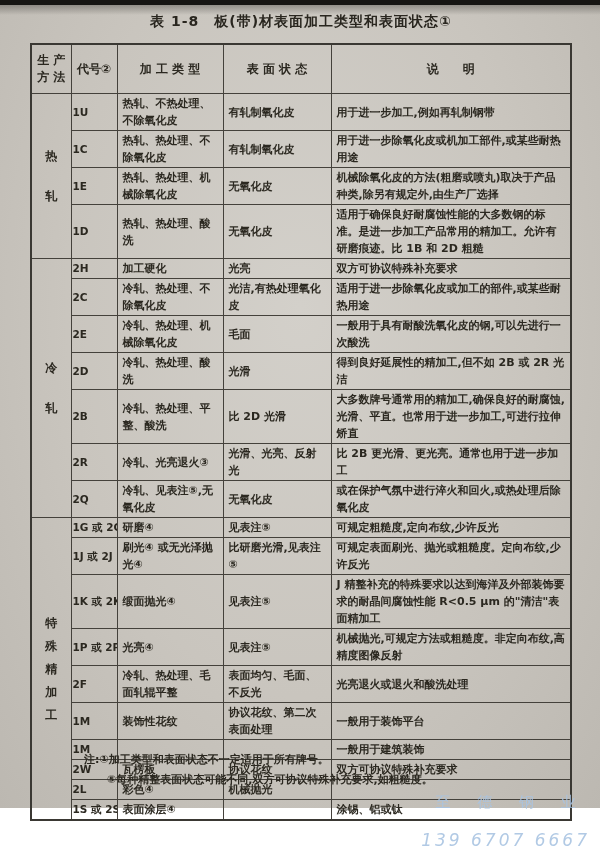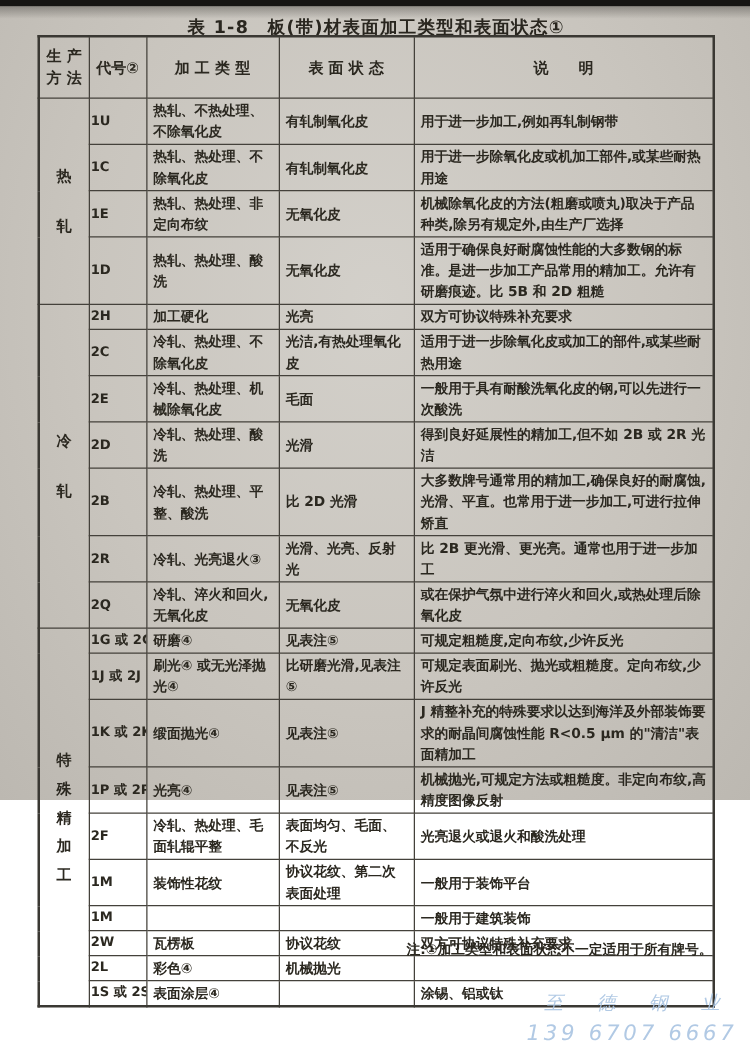--- a/index.html
+++ b/index.html
@@ -1,60 +1,60 @@
 <!DOCTYPE html>
 <html><head>
 <meta charset="utf-8">
 <style>
   html,body{margin:0;padding:0;}
   body{width:600px;height:848px;overflow:hidden;}
   .page{
-    position:relative;width:600px;height:640px;
+    position:relative;width:600px;height:808px;
     background:radial-gradient(ellipse at 50% 38%, #d3d0ca 0%, #c9c5be 55%, #bcb8b1 100%);
     font-family:"DejaVu Sans","Liberation Sans",sans-serif;
     color:#29261f;
   }
   .top-edge{position:absolute;top:0;left:0;right:0;height:5px;background:#161513;}
   .top-shade{position:absolute;top:5px;left:0;right:0;height:10px;
     background:linear-gradient(to bottom, rgba(40,38,34,.35), rgba(40,38,34,0));}
   .page-title{
     position:absolute;top:13px;left:30px;width:542px;
     text-align:center;font-weight:bold;font-size:14px;letter-spacing:1px;
   }
   table.tbl{
-    position:absolute;top:28px;left:30px;width:542px;
+    position:absolute;top:43px;left:30px;width:542px;
     border-collapse:collapse;table-layout:fixed;
     border:2px solid #3a3833;
   }
   .tbl th,.tbl td{
     border:1.5px solid #44413b;
     font-size:11px;line-height:17px;font-weight:bold;
     padding:1px 5px;vertical-align:middle;color:#2b2820;
     overflow:hidden;
   }
   .tbl th{height:46px;font-size:12px;text-align:center;white-space:pre-line;padding:1px 2px;}
   col.c-method{width:40px;} col.c-code{width:46px;}
   col.c-type{width:106px;} col.c-surface{width:108px;} col.c-desc{width:auto;}
   td.code{text-align:left;white-space:nowrap;padding:1px 1px;font-size:10.5px;}
   td.type,td.surface,td.desc{text-align:left;}
   td.group{text-align:center;padding:0;}
   td.group span{display:block;line-height:1;font-size:12px;}
   td.group.g2 span{margin:28px 0;}
   td.group.g5 span{margin:11px 0;}
   .notes{
     position:absolute;top:750px;left:84px;width:486px;
-    font-size:11px;line-height:19.5px;font-weight:bold;color:#2b2820;text-align:right;
+    font-size:11px;line-height:19.5px;font-weight:bold;color:#2b2820;
   }
   .note-line{padding-left:23px;}
   .note-line.first{padding-left:0;}
   .watermark{
     position:absolute;top:793px;right:10px;text-align:center;opacity:.9;
     font-family:"DejaVu Sans",sans-serif;
   }
-  .wm-line1{font-size:15px;letter-spacing:11px;padding-left:11px;margin-bottom:5px;font-style:italic;}
+  .wm-line1{font-size:15px;letter-spacing:11px;padding-left:11px;margin-bottom:18px;}
   .wm-line2{font-size:17px;letter-spacing:3px;font-style:italic;}
 </style>
 </head>
 <body>
 
 <div class="page">
   <div class="top-edge"></div>
   <div class="top-shade"></div>
 
   <div class="page-title">表 1-8　板(带)材表面加工类型和表面状态①</div>
@@ -89,29 +89,29 @@
           <td class="desc">用于进一步加工,例如再轧制钢带</td>
         </tr>
         <tr>
           <td class="code">1C</td>
           <td class="type">热轧、热处理、不除氧化皮</td>
           <td class="surface">有轧制氧化皮</td>
           <td class="desc">用于进一步除氧化皮或机加工部件,或某些耐热用途</td>
         </tr>
         <tr>
           <td class="code">1E</td>
-          <td class="type">热轧、热处理、非定向布纹</td>
+          <td class="type">热轧、热处理、机械除氧化皮</td>
           <td class="surface">无氧化皮</td>
           <td class="desc">机械除氧化皮的方法(粗磨或喷丸)取决于产品种类,除另有规定外,由生产厂选择</td>
         </tr>
         <tr>
           <td class="code">1D</td>
           <td class="type">热轧、热处理、酸洗</td>
           <td class="surface">无氧化皮</td>
-          <td class="desc">适用于确保良好耐腐蚀性能的大多数钢的标准。是进一步加工产品常用的精加工。允许有研磨痕迹。比 5B 和 2D 粗糙</td>
+          <td class="desc">适用于确保良好耐腐蚀性能的大多数钢的标准。是进一步加工产品常用的精加工。允许有研磨痕迹。比 1B 和 2D 粗糙</td>
         </tr>
         <tr>
           <td rowspan="7" class="group g2">
             <span>冷</span>
             <span>轧</span>
           </td>
           <td class="code">2H</td>
           <td class="type">加工硬化</td>
           <td class="surface">光亮</td>
           <td class="desc">双方可协议特殊补充要求</td>
@@ -141,21 +141,21 @@
           <td class="desc">大多数牌号通常用的精加工,确保良好的耐腐蚀,光滑、平直。也常用于进一步加工,可进行拉伸矫直</td>
         </tr>
         <tr>
           <td class="code">2R</td>
           <td class="type">冷轧、光亮退火③</td>
           <td class="surface">光滑、光亮、反射光</td>
           <td class="desc">比 2B 更光滑、更光亮。通常也用于进一步加工</td>
         </tr>
         <tr>
           <td class="code">2Q</td>
-          <td class="type">冷轧、淬火和回火,无氧化皮</td>
+          <td class="type">冷轧、见表注⑤,无氧化皮</td>
           <td class="surface">无氧化皮</td>
           <td class="desc">或在保护气氛中进行淬火和回火,或热处理后除氧化皮</td>
         </tr>
         <tr>
           <td rowspan="10" class="group g5">
             <span>特</span>
             <span>殊</span>
             <span>精</span>
             <span>加</span>
             <span>工</span>
@@ -217,19 +217,20 @@
           <td class="code">1S 或 2S</td>
           <td class="type">表面涂层④</td>
           <td class="surface"></td>
           <td class="desc">涂锡、铝或钛</td>
         </tr>
       </tbody>
   </table>
 
   <div class="notes" id="notes">
       <div class="note-line first">注:①加工类型和表面状态不一定适用于所有牌号。</div>
+      <div class="note-line">⑤每种精整表面状态可能不同,双方可协议特殊补充要求,如粗糙度。</div>
     </div>
 
   <div class="watermark" style="color: rgb(169, 196, 226);">
     <div class="wm-line1">至 德 钢 业</div>
     <div class="wm-line2">139 6707 6667</div>
   </div>
 </div>
 
 </body></html>

